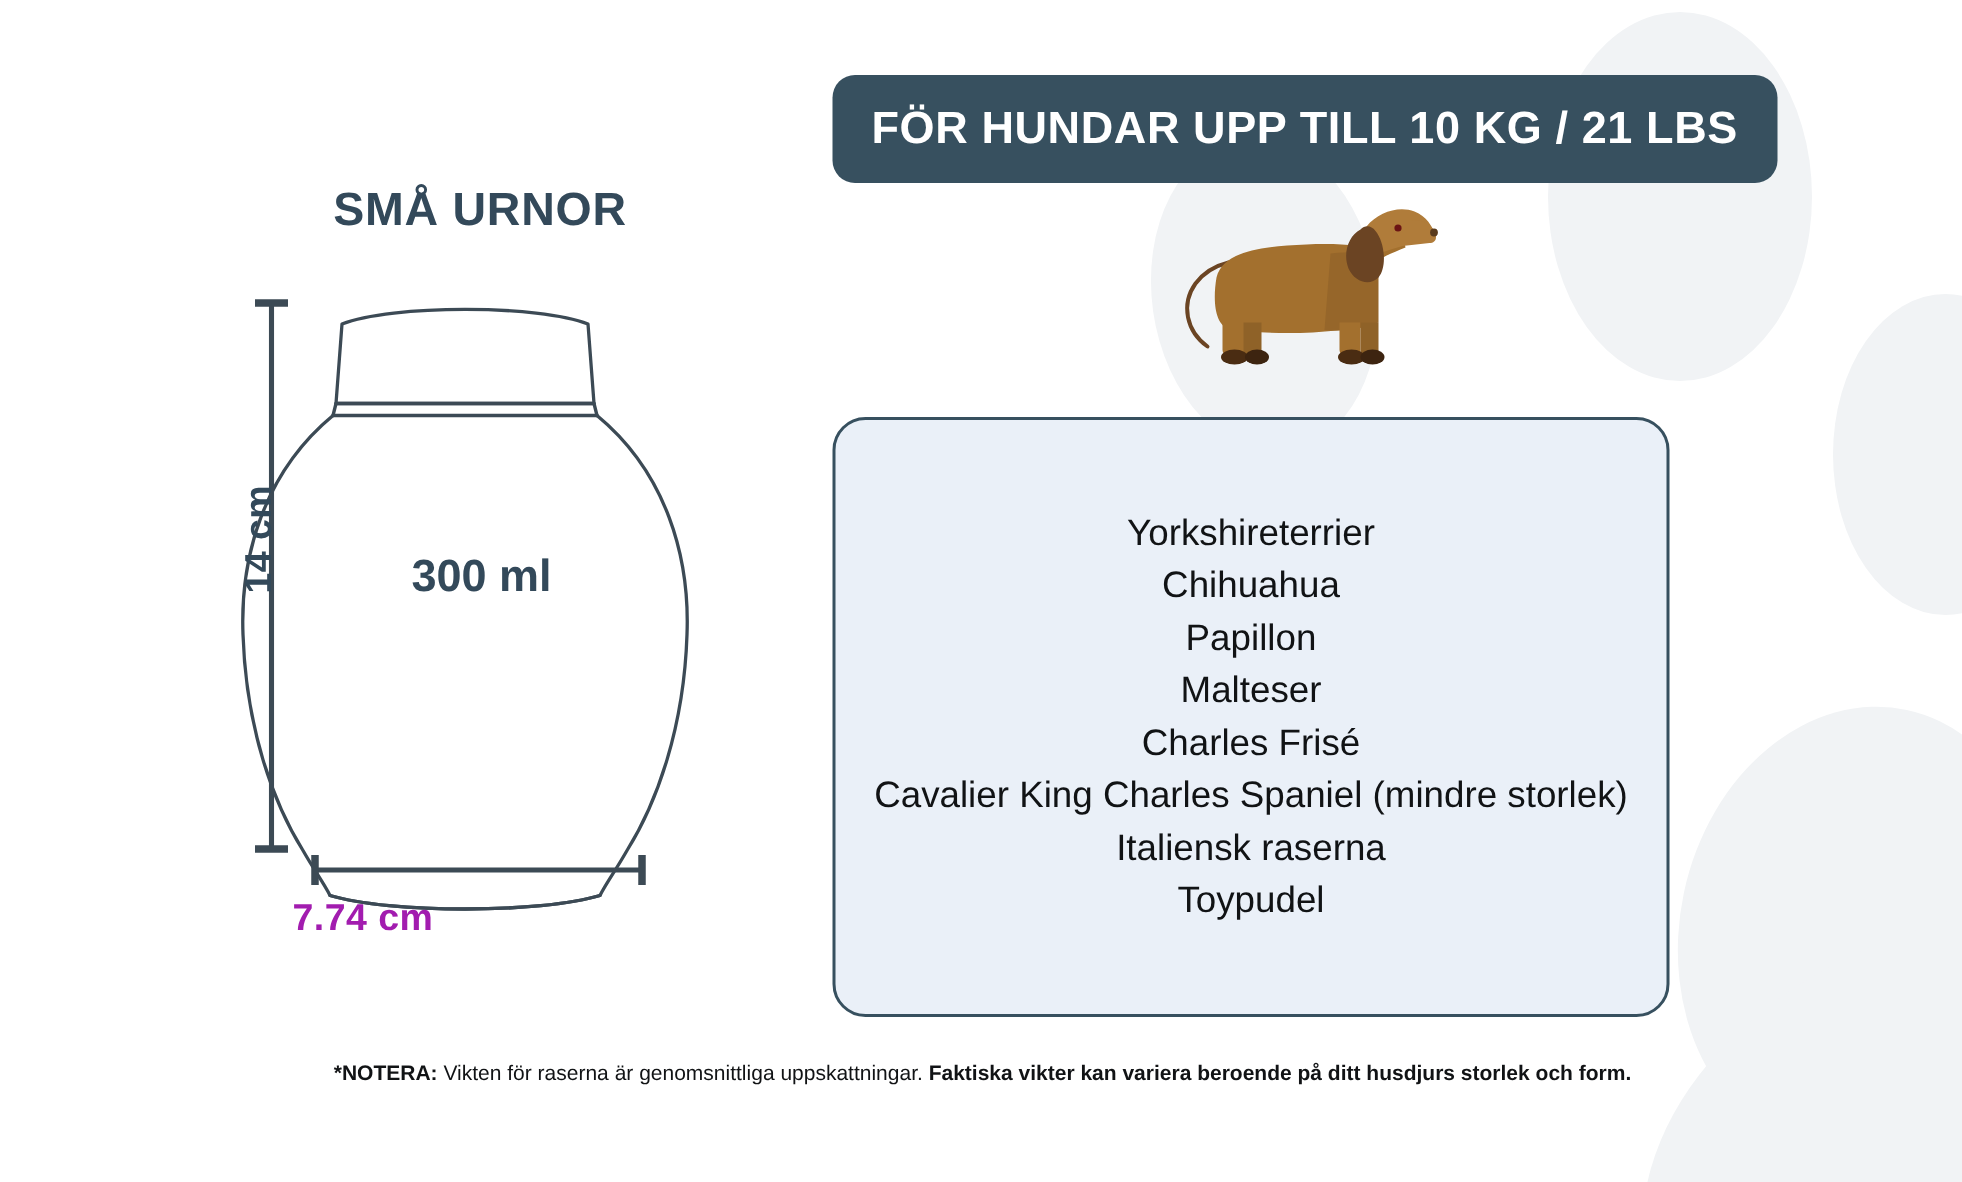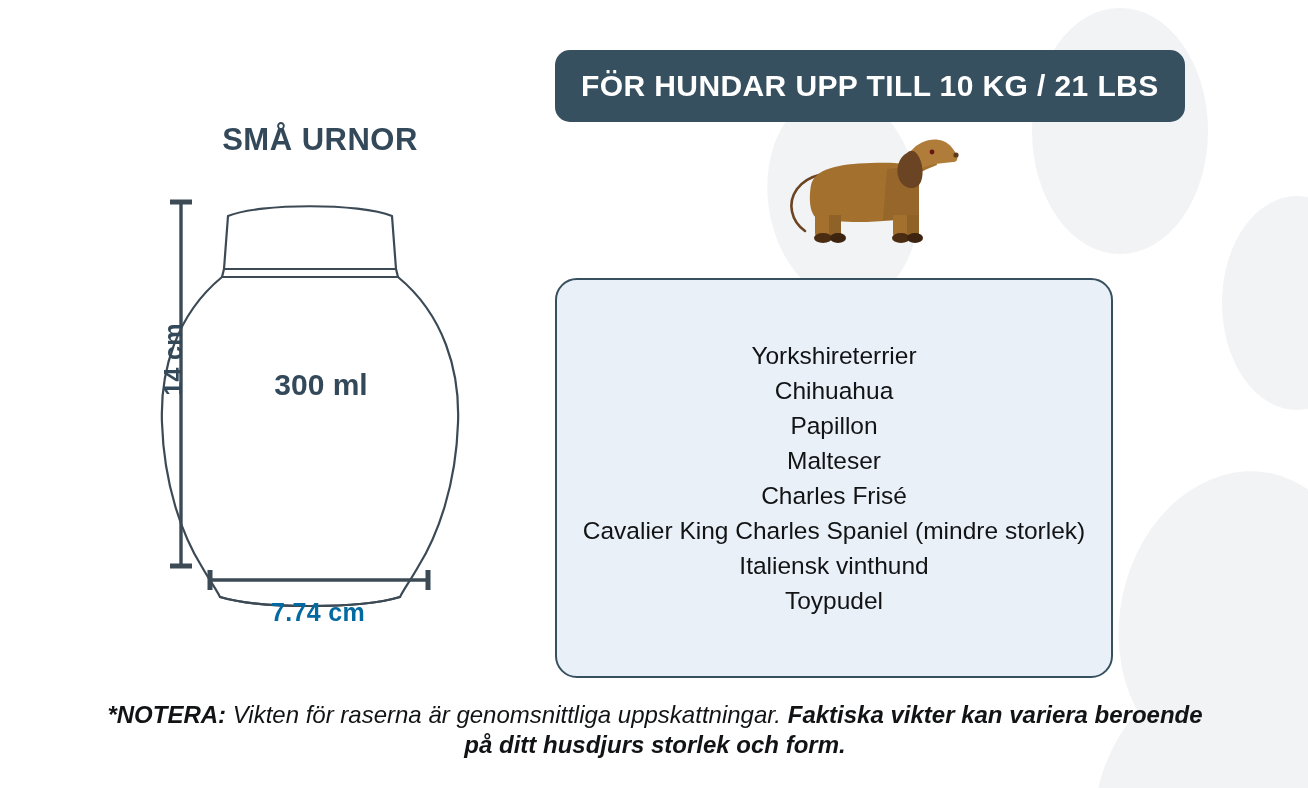--- a/index.html
+++ b/index.html
@@ -65,24 +65,23 @@
     transform-origin: center center;
     font-size: 25px;
     font-weight: 700;
     color: #33495a;
     letter-spacing: 0.3px;
   }
   .hlabel {
     position: absolute;
     left: 195px; top: 598px;
     width: 246px;
-    text-align: center;
     font-size: 25px;
     font-weight: 700;
-    color: #0369a1;
+    color: #a21caf;
     letter-spacing: 0.3px;
   }
   .urn-vol {
     position: absolute;
     left: 190px; top: 362px;
     width: 262px;
     text-align: center;
     font-size: 30px;
     line-height: 46px;
     font-weight: 700;
@@ -136,23 +135,22 @@
     text-align: center;
     white-space: nowrap;
   }
 
   
   .footnote {
     position: absolute;
     left: 100px; top: 700px;
     width: 1110px;
     text-align: center;
-    font-size: 24px;
+    font-size: 14px;
     line-height: 30px;
-    font-style: italic;
     color: #111315;
   }
   .fn-strong { font-weight: 700; }
 </style>
 </head>
 <body>
 
 <div id="page">
 
   <div class="wm wm-a"></div>
@@ -261,21 +259,21 @@
     </svg>
   </div>
 
   <div class="breed-box">
     <div class="breed-item">Yorkshireterrier</div>
     <div class="breed-item">Chihuahua</div>
     <div class="breed-item">Papillon</div>
     <div class="breed-item">Malteser</div>
     <div class="breed-item">Charles Frisé</div>
     <div class="breed-item">Cavalier King Charles Spaniel (mindre storlek)</div>
-    <div class="breed-item">Italiensk vinthund</div>
+    <div class="breed-item">Italiensk raserna</div>
     <div class="breed-item">Toypudel</div>
   </div>
 
   <div class="footnote">
     <span class="fn-strong">*NOTERA:</span><span> Vikten för raserna är genomsnittliga uppskattningar. </span><span class="fn-strong">Faktiska vikter kan variera beroende på ditt husdjurs storlek och form.</span>
   </div>
 
 </div>
 
 </body></html>

